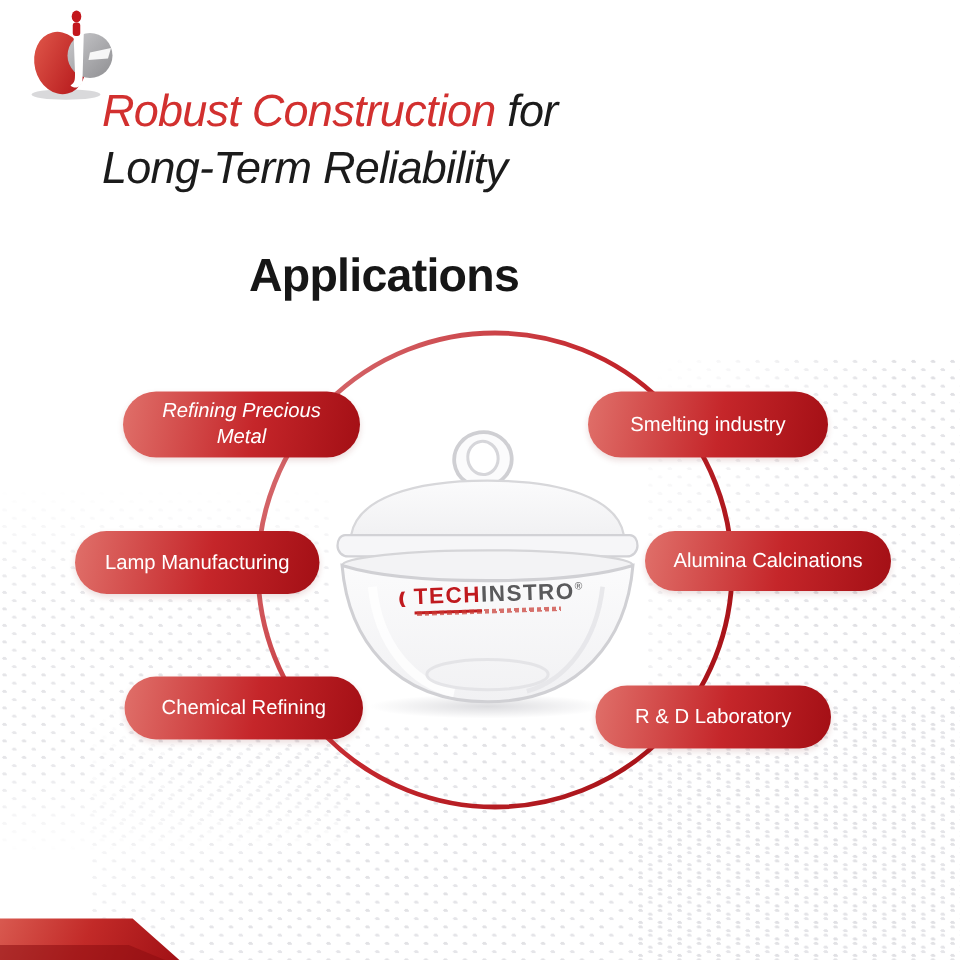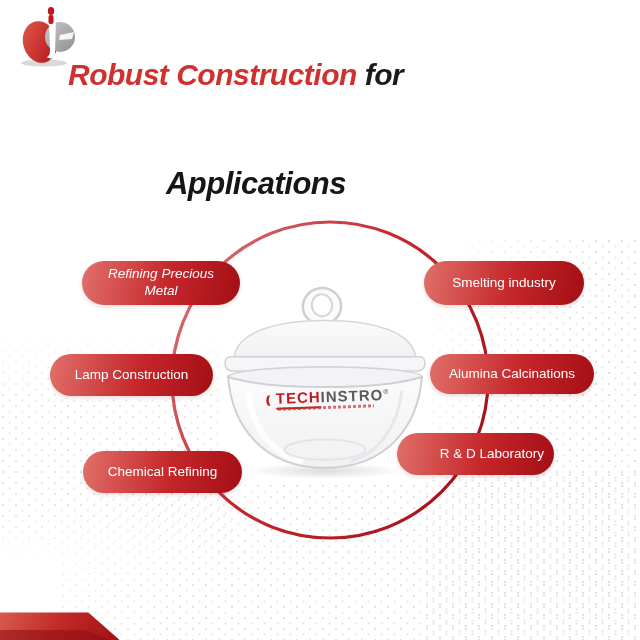--- a/index.html
+++ b/index.html
@@ -19,25 +19,25 @@
   .dots-left{left:0;top:326px;width:232px;height:244px;opacity:.8;
     -webkit-mask-image:linear-gradient(180deg, rgba(0,0,0,0) 0%, #000 30%, #000 75%, rgba(0,0,0,0) 100%);
             mask-image:linear-gradient(180deg, rgba(0,0,0,0) 0%, #000 30%, #000 75%, rgba(0,0,0,0) 100%);}
   .dots-bottom{left:60px;top:472px;width:580px;height:168px;opacity:.9;
     -webkit-mask-image:linear-gradient(135deg, rgba(0,0,0,0) 0%, #000 35%);
             mask-image:linear-gradient(135deg, rgba(0,0,0,0) 0%, #000 35%);}
 
   
   .logo{position:absolute;left:14px;top:5px;width:70px;height:62px;}
   .title{position:absolute;left:68px;top:56px;width:480px;
-         font-style:italic;font-weight:bold;font-size:30px;line-height:38px;
+         font-style:italic;font-weight:normal;font-size:30px;line-height:38px;
          letter-spacing:-0.5px;color:#1b1b1b;}
   .title .red{color:#d2302f;}
   .apps-heading{position:absolute;left:0;top:166px;width:512px;text-align:center;
-         font-style:italic;font-weight:bold;font-size:31px;color:#161616;letter-spacing:-0.5px;}
+         font-weight:bold;font-size:31px;color:#161616;letter-spacing:-0.5px;}
 
   
   .ring{position:absolute;left:166px;top:216px;width:328px;height:328px;z-index:2;}
 
   
   .product-backdrop{position:absolute;left:220px;top:276px;width:212px;height:208px;
         background:#ffffff;border-radius:20px;z-index:3;}
   .crucible{position:absolute;left:224px;top:278px;width:202px;height:202px;z-index:4;}
   .brand-on-bowl{position:absolute;left:248px;top:388px;width:156px;text-align:center;z-index:5;
         transform:rotate(-2deg);font-weight:bold;font-size:15px;letter-spacing:1px;color:#5a5a5c;}
@@ -48,25 +48,25 @@
         transform:rotate(-2deg);opacity:.7;
         background:repeating-linear-gradient(90deg,#c8372f 0 3px,rgba(255,255,255,0) 3px 5px);}
 
   
   .pill{position:absolute;z-index:6;border-radius:999px;
         background:linear-gradient(100deg,#e0706a 0%,#c5262a 55%,#a30f15 100%);
         color:#ffffff;font-size:13.5px;line-height:1.25;
         display:flex;align-items:center;justify-content:center;text-align:center;
         box-shadow:0 2px 4px rgba(120,20,20,.15);padding:4px 10px;box-sizing:border-box;}
   .pill-1{left:82px;top:261px;width:158px;height:44px;font-style:italic;}
-  .pill-2{left:424px;top:261px;width:160px;height:44px;}
+  .pill-2{left:392px;top:261px;width:160px;height:44px;}
   .pill-3{left:50px;top:354px;width:163px;height:42px;}
   .pill-4{left:430px;top:354px;width:164px;height:40px;}
   .pill-5{left:83px;top:451px;width:159px;height:42px;}
-  .pill-6{left:397px;top:433px;width:157px;height:42px;justify-content:flex-end;}
+  .pill-6{left:397px;top:457px;width:157px;height:42px;}
 
   
   .stripe-main{position:absolute;left:0;top:610px;width:130px;height:30px;z-index:2;
         background:linear-gradient(115deg,#d95a50 0%,#c22a28 45%,#9c0d12 100%);
         clip-path:polygon(0 8%,68% 8%,92% 100%,0 100%);}
   .stripe-dark{position:absolute;left:0;top:630px;width:110px;height:10px;z-index:3;
         background:#8d0d11;clip-path:polygon(0 0,78% 0,100% 100%,0 100%);opacity:.55;}
 </style>
 </head>
 <body>
@@ -92,20 +92,21 @@
     <circle cx="46" cy="32" r="15" fill="url(#lgGray)"></circle>
     <path d="M34 10 C38 8 42 8 42 12 L41 48 C41 53 36 55 33 52 C36 50 36 48 36 44 L35 16 C35 12 34 11 34 10 Z" fill="#ffffff"></path>
     <path d="M46 30 l14 -3 -2 7 -13 1 Z" fill="#ffffff" opacity=".9"></path>
     <ellipse cx="37" cy="6" rx="3.2" ry="4" fill="#c3161c"></ellipse>
     <rect x="34.5" y="10" width="5" height="9" rx="2" fill="#c3161c"></rect>
   </svg>
 </div>
 
 <div class="title">
   <span class="red">Robust Construction</span><span> for</span><br>
+  <span>Long-Term Reliability</span>
 </div>
 
 <div class="apps-heading">Applications</div>
 
 <div class="ring">
   <svg viewBox="0 0 328 328" width="328" height="328" aria-hidden="true">
     <defs>
       <linearGradient id="ringG" x1="0" y1="0" x2="1" y2="0.6">
         <stop offset="0" stop-color="#da7d80"></stop>
           <stop offset="0.55" stop-color="#c4272d"></stop>
@@ -154,21 +155,21 @@
 </div>
 <div class="microtext"></div>
 
 <div class="pill pill-1">
     <span>Refining Precious Metal</span>
   </div>
 <div class="pill pill-2">
     <span>Smelting industry</span>
   </div>
 <div class="pill pill-3">
-    <span>Lamp Construction</span>
+    <span>Lamp Manufacturing</span>
   </div>
 <div class="pill pill-4">
     <span>Alumina Calcinations</span>
   </div>
 <div class="pill pill-5">
     <span>Chemical Refining</span>
   </div>
 <div class="pill pill-6">
     <span>R &amp; D Laboratory</span>
   </div>

